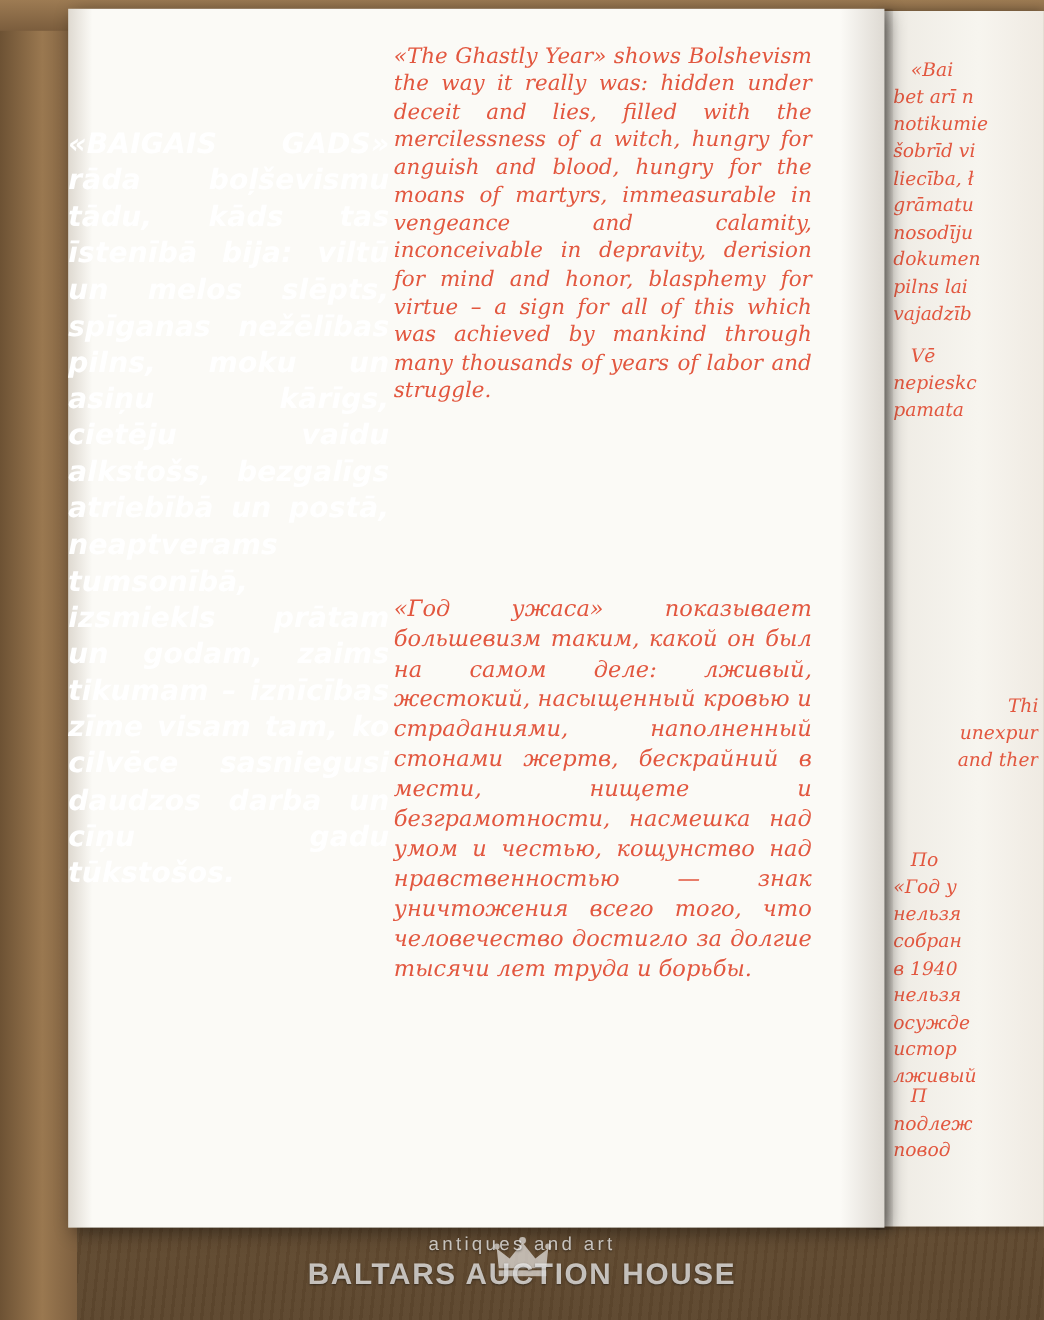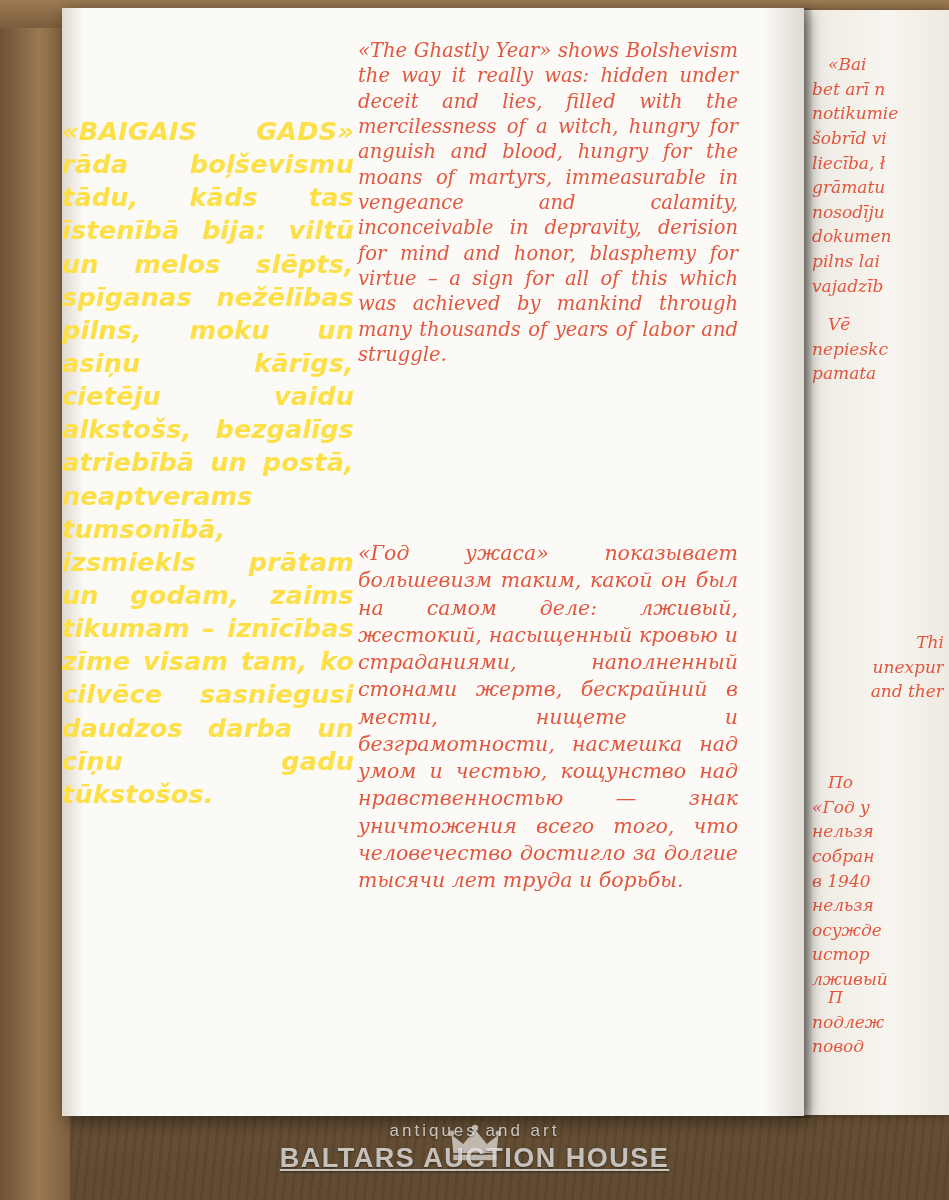--- a/index.html
+++ b/index.html
@@ -99,21 +99,21 @@
 
   .col {
     position: absolute;
   }
 
   
   .col-lv {
     left: 62px;
     top: 115px;
     width: 292px;
-    color: #fde047;
+    color: #ffffff;
     font-family: "DejaVu Sans", sans-serif;
     font-weight: bold;
     font-style: italic;
     font-size: 25.5px;
     line-height: 1.30;
     letter-spacing: 0.2px;
     text-align: justify;
   }
 
   
@@ -178,21 +178,20 @@
   }
   .wm-small {
     font-size: 17px;
     letter-spacing: 3px;
     margin-bottom: 2px;
   }
   .wm-big {
     font-size: 27px;
     font-weight: bold;
     letter-spacing: 1.5px;
-    text-decoration: underline;
   }
   .wm-crown {
     position: absolute;
     left: 50%;
     transform: translateX(-50%);
     bottom: 34px;
     width: 54px;
     height: 44px;
     opacity: 0.78;
   }

